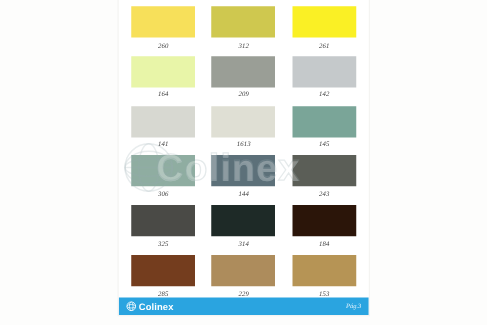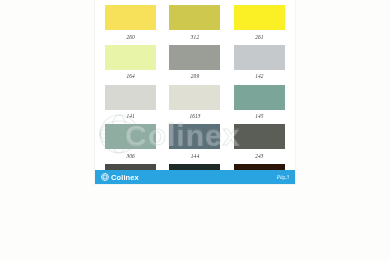--- a/index.html
+++ b/index.html
@@ -20,21 +20,21 @@
     width: 390px;
     height: 260px;
     background: #fdfdfc;
   }
   
   #page {
     position: absolute;
     left: 95px;
     top: 0px;
     width: 200px;
-    height: 184px;
+    height: 252px;
     background: #ffffff;
     box-shadow: 0 0 0 1px #f4f4f2;
     overflow: hidden;
   }
   
   #watermark {
     position: absolute;
     left: 0;
     top: 112px;
     width: 200px;

